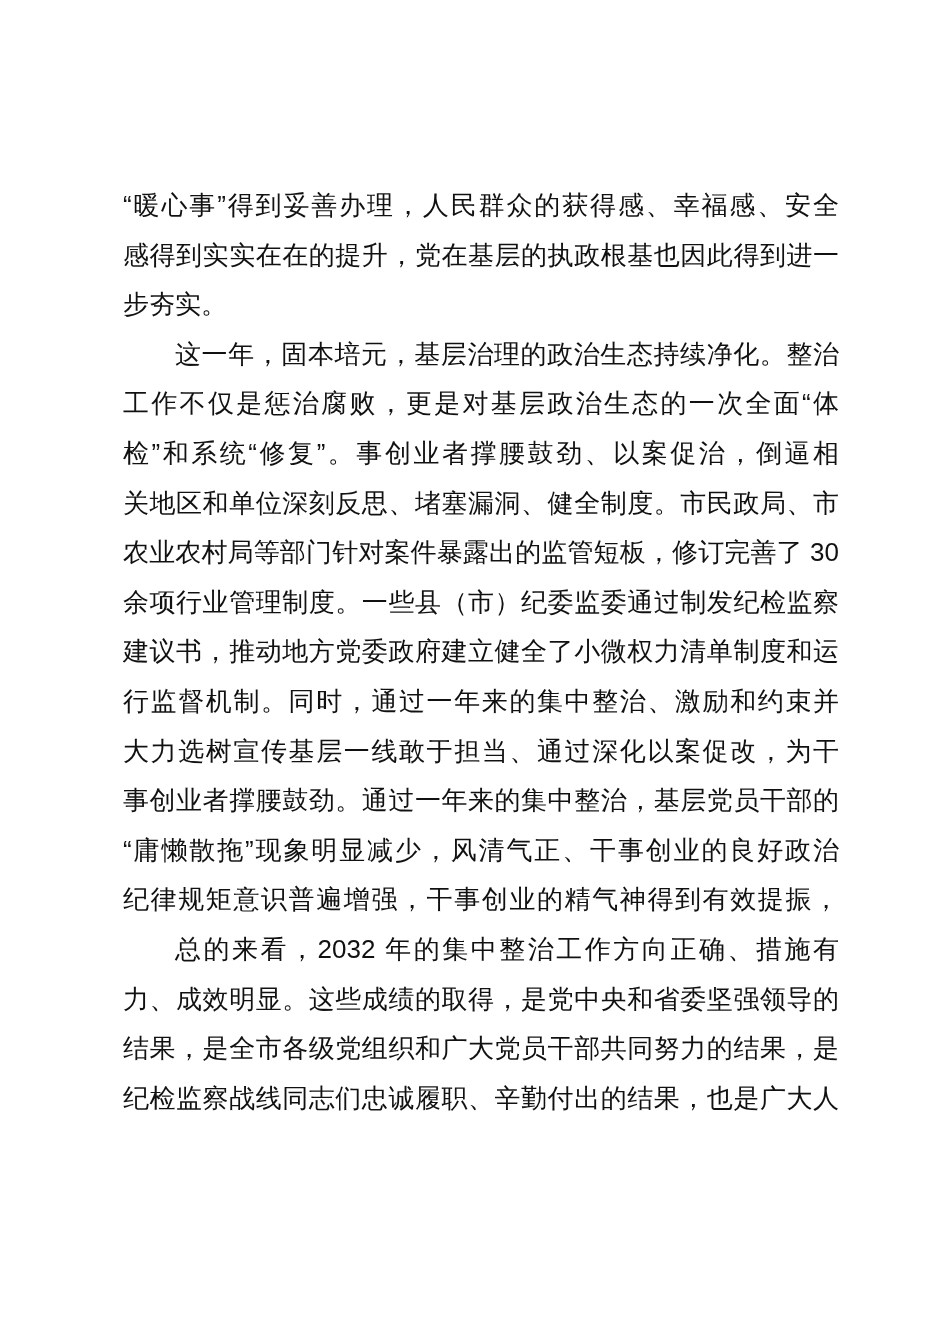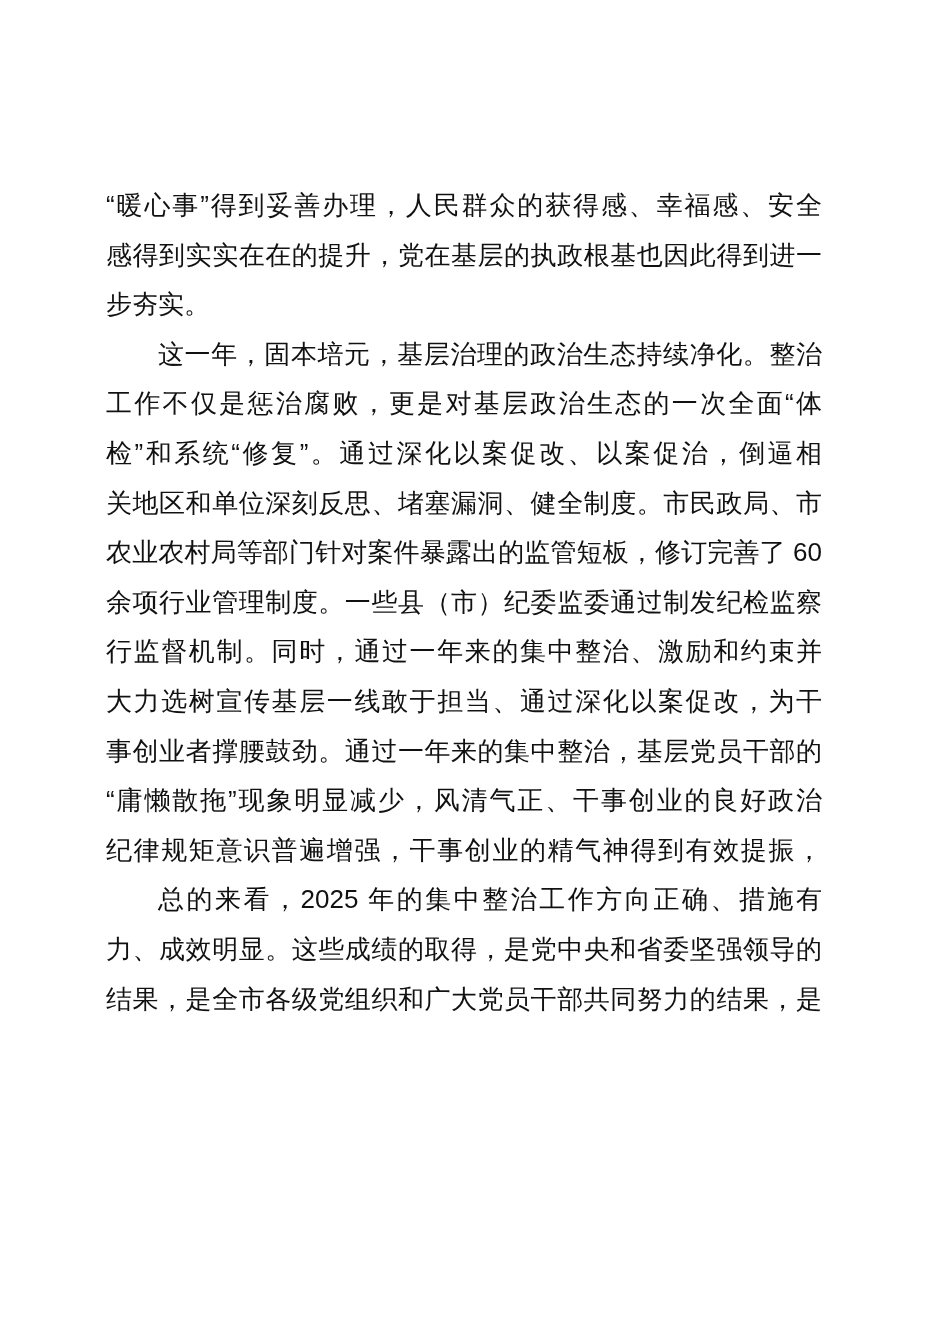--- a/index.html
+++ b/index.html
@@ -11,21 +11,21 @@
     position: relative;
     width: 950px;
     height: 1344px;
     background: #ffffff;
     overflow: hidden;
     font-family: "Liberation Sans", sans-serif;
     color: #111111;
   }
   .text-block {
     position: absolute;
-    left: 106px;
+    left: 123px;
     top: 181px;
     width: 716px;
   }
   .line {
     height: 49.6px;
     line-height: 49.6px;
     font-size: 26px;
     font-weight: 400;
     letter-spacing: 0;
     text-align: justify;
@@ -45,28 +45,30 @@
 
 <div class="page">
   <div class="text-block">
 
     <div class="line">“暖心事”得到妥善办理，人民群众的获得感、幸福感、安全</div>
     <div class="line">感得到实实在在的提升，党在基层的执政根基也因此得到进一</div>
     <div class="line para-end">步夯实。</div>
 
     <div class="line indent">这一年，固本培元，基层治理的政治生态持续净化。整治</div>
     <div class="line">工作不仅是惩治腐败，更是对基层政治生态的一次全面“体</div>
-    <div class="line">检”和系统“修复”。通过深化以案促改、以案促治，倒逼相</div>
+    <div class="line">检”和系统“修复”。事创业者撑腰鼓劲、以案促治，倒逼相</div>
     <div class="line">关地区和单位深刻反思、堵塞漏洞、健全制度。市民政局、市</div>
-    <div class="line">农业农村局等部门针对案件暴露出的监管短板，修订完善了 60</div>
+    <div class="line">农业农村局等部门针对案件暴露出的监管短板，修订完善了 30</div>
     <div class="line">余项行业管理制度。一些县（市）纪委监委通过制发纪检监察</div>
+    <div class="line">建议书，推动地方党委政府建立健全了小微权力清单制度和运</div>
     <div class="line">行监督机制。同时，通过一年来的集中整治、激励和约束并重，</div>
     <div class="line">大力选树宣传基层一线敢于担当、通过深化以案促改，为干</div>
     <div class="line">事创业者撑腰鼓劲。通过一年来的集中整治，基层党员干部的</div>
     <div class="line">“庸懒散拖”现象明显减少，风清气正、干事创业的良好政治</div>
     <div class="line">纪律规矩意识普遍增强，干事创业的精气神得到有效提振，</div>
 
-    <div class="line indent">总的来看，2025 年的集中整治工作方向正确、措施有</div>
+    <div class="line indent">总的来看，2032 年的集中整治工作方向正确、措施有</div>
     <div class="line">力、成效明显。这些成绩的取得，是党中央和省委坚强领导的</div>
     <div class="line">结果，是全市各级党组织和广大党员干部共同努力的结果，是</div>
+    <div class="line">纪检监察战线同志们忠诚履职、辛勤付出的结果，也是广大人</div>
 
   </div>
 </div>
 
 </body></html>

